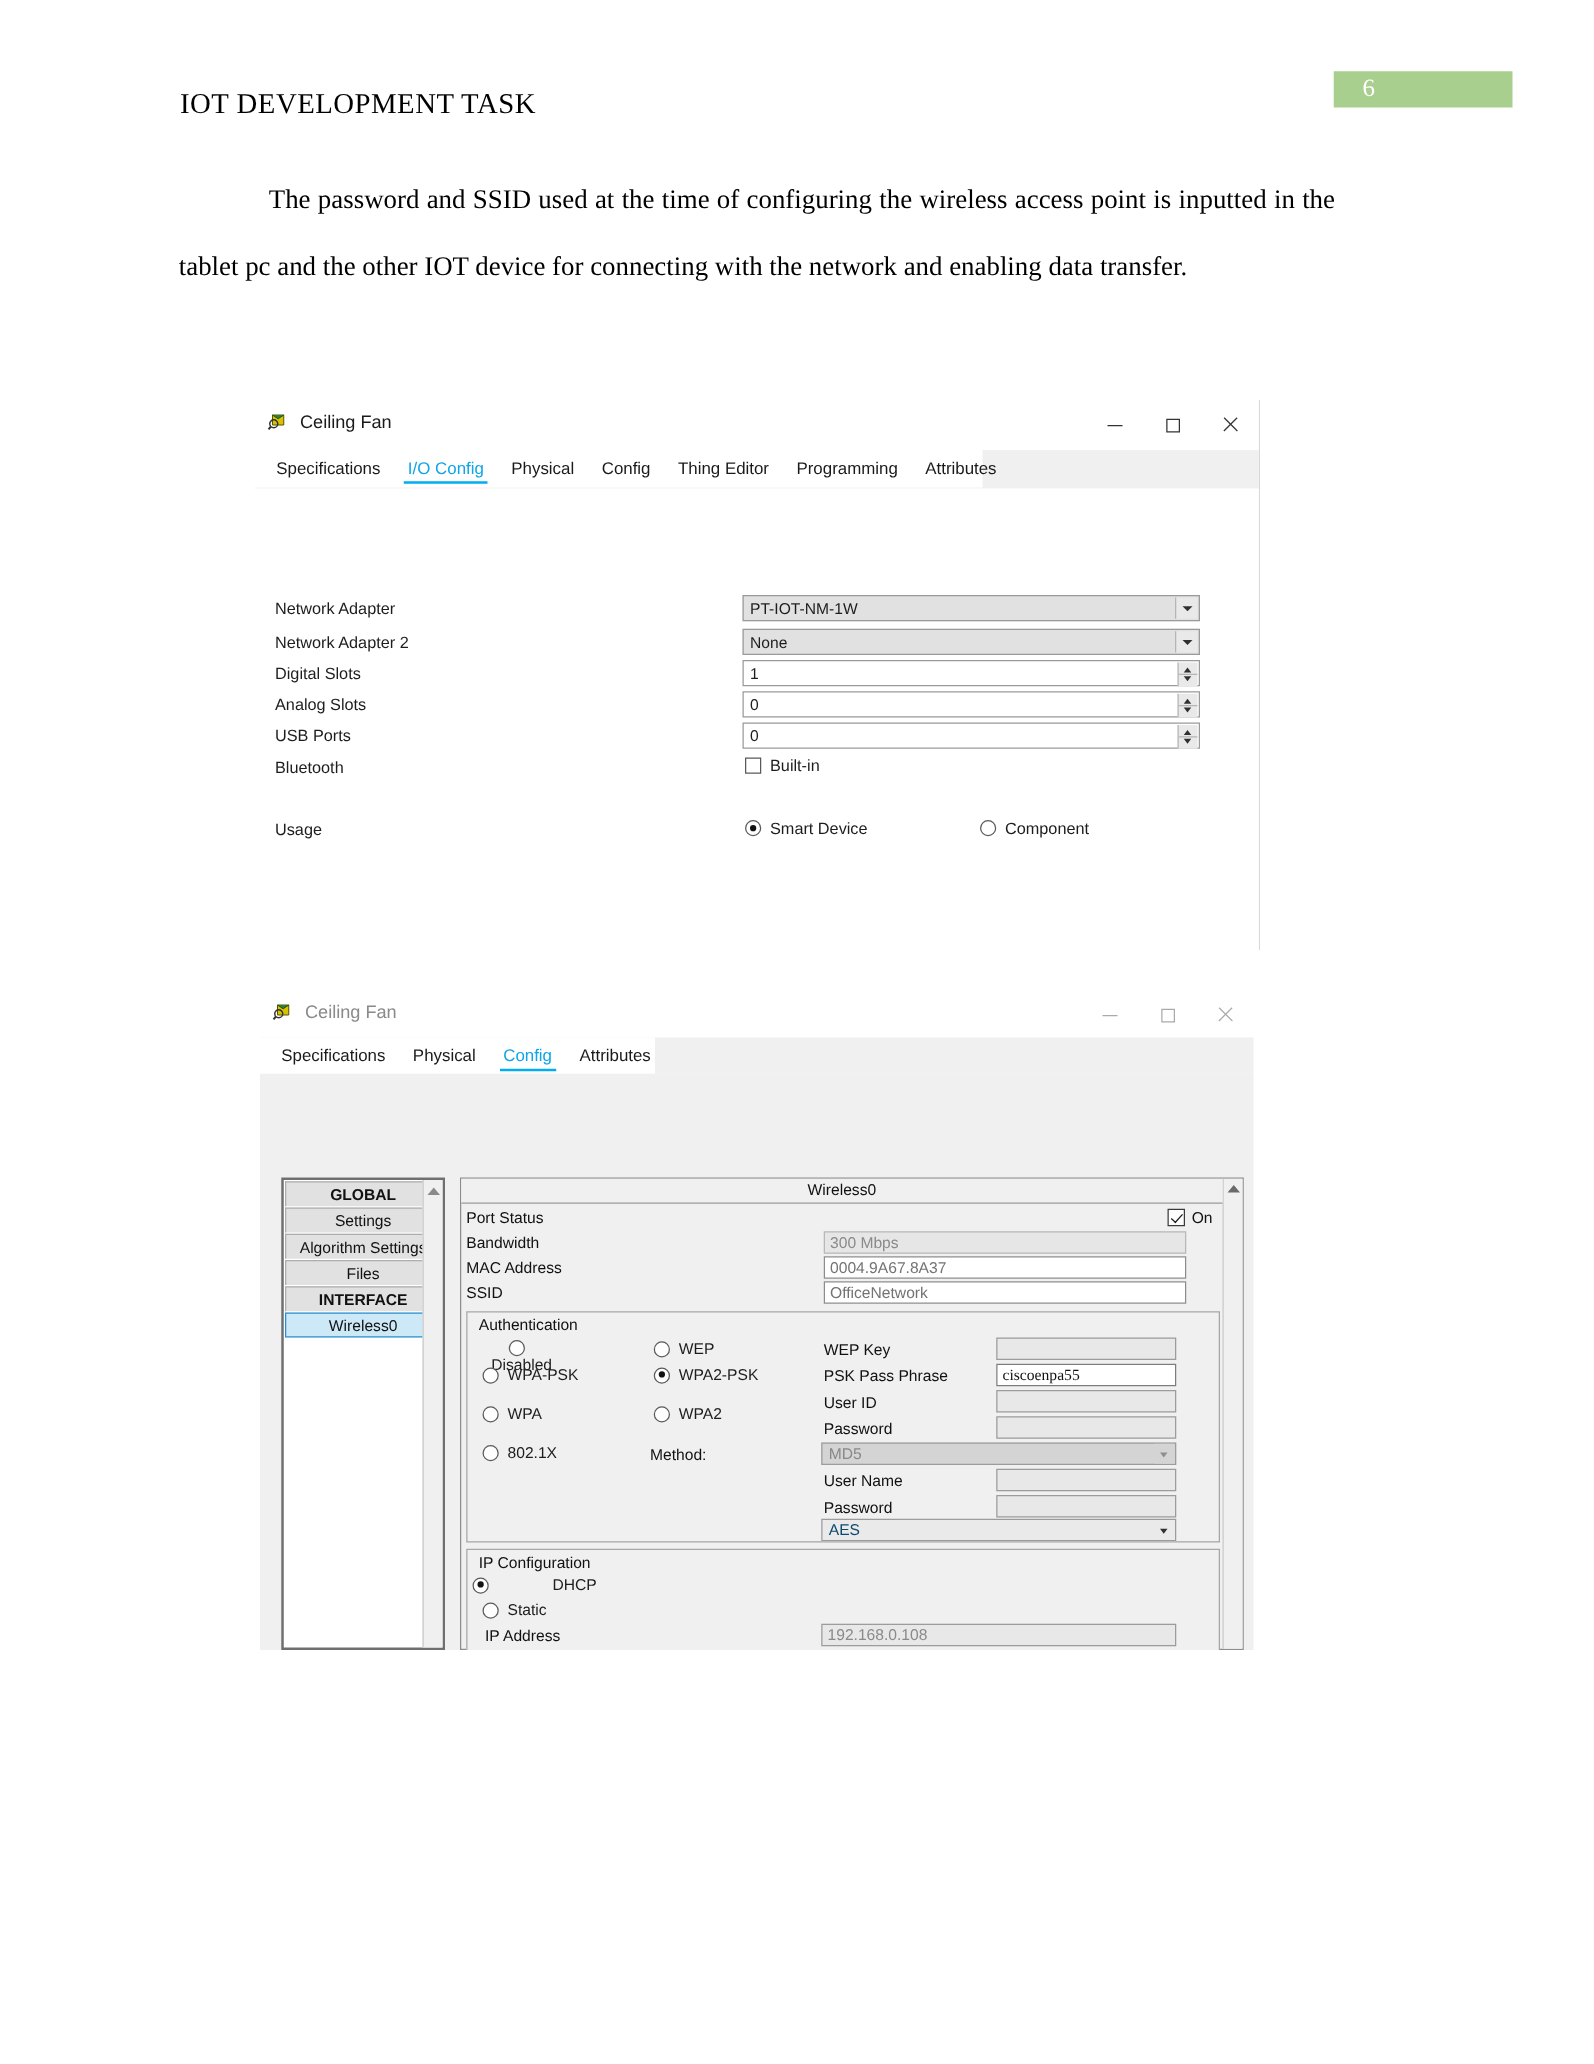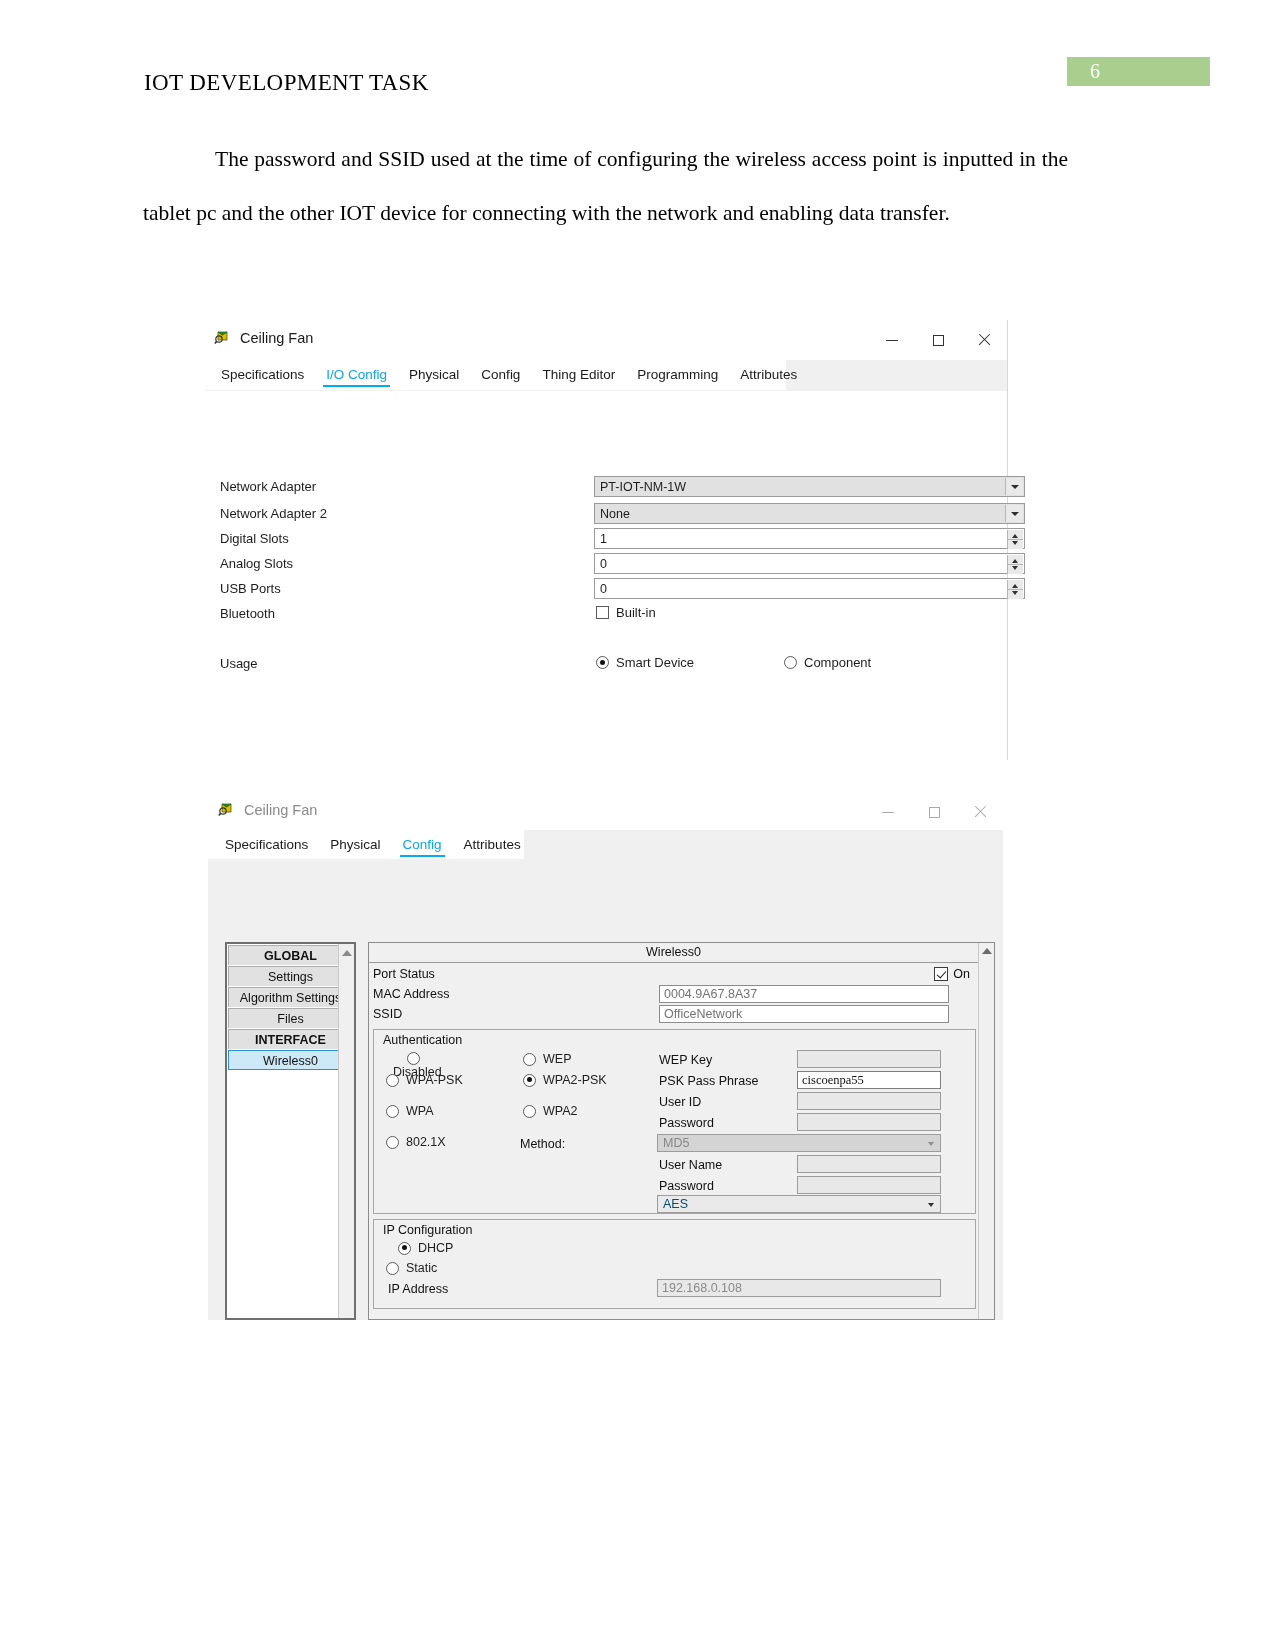--- a/index.html
+++ b/index.html
@@ -182,21 +182,21 @@
   .io-label {
     position: absolute;
     left: 16px;
     top: 3px;
     font-size: 13px;
     color: #1d1d1d;
   }
   .io-field {
     position: absolute;
     left: 390px;
-    width: 431px;
+    width: 366px;
     height: 21px;
     box-sizing: border-box;
     border: 1px solid #9a9a9a;
     background: #ffffff;
     font-size: 12.5px;
     color: #1d1d1d;
   }
   .io-field .val {
     position: absolute;
     left: 5px;
@@ -656,20 +656,26 @@
       <div class="pane-title">Wireless0</div>
 
       <div class="kv" style="margin-top:2px;">
         <div class="k">Port Status</div>
         <div class="onbox">
           <span class="cb"></span>
           <span class="lbl">On</span>
         </div>
       </div>
 
+      <div class="kv">
+        <div class="k">Bandwidth</div>
+        <div class="inp ro">
+          <span>300 Mbps</span>
+        </div>
+      </div>
 
       <div class="kv">
         <div class="k">MAC Address</div>
         <div class="inp">
           <span>0004.9A67.8A37</span>
         </div>
       </div>
 
       <div class="kv">
         <div class="k">SSID</div>
@@ -752,21 +758,21 @@
         <div class="a-lbl" style="left:14px; top:168px;margin-top:28px;">Encryption Type</div>
         <div class="a-combo enc" style="left:283px; top:165px; width:284px;">
           <span>AES</span>
           <div class="arw"></div>
         </div>
       </div>
 
       <div class="grp" style="height:90px; margin-top:5px;">
         <div class="grp-title">IP Configuration</div>
 
-        <div class="a-rad" style="left:24px; top:21px;">
+        <div class="a-rad" style="left:4px; top:21px;gap:44px;">
           <span class="rad on"></span>
           <span class="rad-label">DHCP</span>
         </div>
         <div class="a-rad" style="left:12px; top:41px;">
           <span class="rad"></span>
           <span class="rad-label">Static</span>
         </div>
 
         <div class="a-lbl" style="left:14px; top:62px;">IP Address</div>
         <div class="a-inp" style="left:283px; top:59px; width:284px;">

